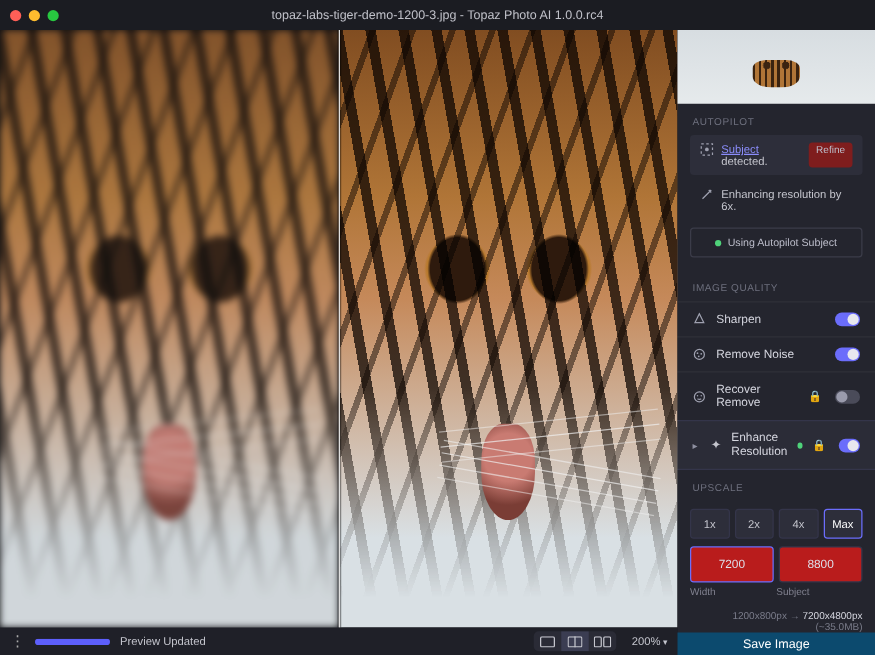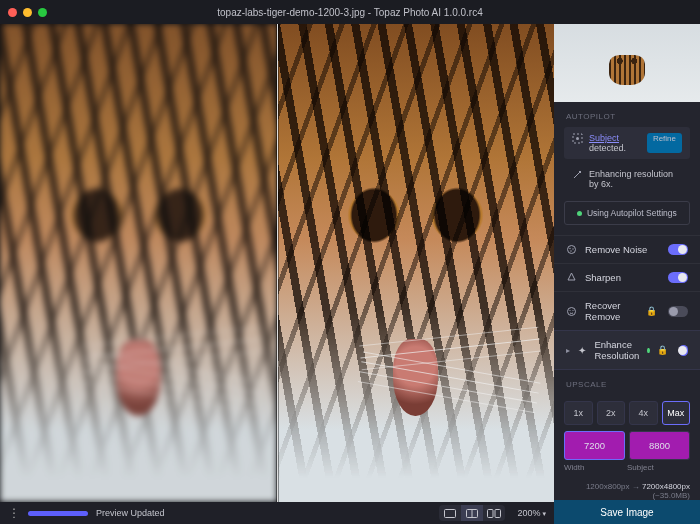--- a/index.html
+++ b/index.html
@@ -45,37 +45,37 @@
   .progress { width:60px; height:5px; background:#33344a; border-radius:3px; overflow:hidden; }
   .progress-fill { height:100%; background:#5d5ffb; width:100%; }
   .spacer { flex:1; }
   .viewmode-group { display:flex; background:#2a2b36; border-radius:4px; overflow:hidden; }
   .viewmode-group button { background:transparent; border:none; color:#c4c5cd; font-size:10px; width:22px; height:16px; display:flex; align-items:center; justify-content:center; cursor:pointer; }
   .viewmode-group button.active { background:#3b3d52; }
   .zoom { font-size:9px; color:#c4c5cd; margin-left:4px; }
   .chev { font-size:7px; margin-left:2px; }
 
   
-  .sidebar { width:146px; background:#24252e; display:flex; flex-direction:column; font-size:9px; }
+  .sidebar { width:158px; background:#24252e; display:flex; flex-direction:column; font-size:9px; }
   .thumb { height:92px; background:
     radial-gradient(40px 30px at 50% 60%, #b07537 0%, #b07537 30%, transparent 32%),
     linear-gradient(180deg,#d7dde1 0%, #e6eaec 100%);
     position:relative; }
   .thumb::after{ content:""; position:absolute; left:38%; top:40%; width:24%; height:38%;
     background:
       radial-gradient(6px 6px at 30% 20%, #3a2310 50%, transparent 52%),
       radial-gradient(6px 6px at 70% 20%, #3a2310 50%, transparent 52%),
       repeating-linear-gradient(90deg, #3a2310 0 2px, #b07537 2px 5px);
     border-radius: 30% 30% 40% 40%; }
 
   .section-hdr { padding:10px 12px 6px; font-size:8px; letter-spacing:.06em; color:#6d6f7d; text-transform:uppercase; }
   .panel-item { margin:0 10px 6px; background:#2d2e3a; border-radius:3px; padding:6px 8px; display:flex; gap:6px; color:#c4c5cd; }
   .panel-item.plain{ background:transparent; padding:4px 8px; }
   .link { color:#8b8dfb; text-decoration: underline; }
-  .pill { margin-left:auto; background:#0369a1; border-radius:3px; padding:1px 6px; font-size:8px; color:#bdbecb; }
+  .pill { margin-left:auto; background:#7f1d1d; border-radius:3px; padding:1px 6px; font-size:8px; color:#bdbecb; }
   .dot-green { width:5px; height:5px; border-radius:50%; background:#4fd37a; display:inline-block; }
   .autopilot-settings { margin:2px 10px 10px; text-align:center; border:1px solid #3b3c49; border-radius:3px; padding:6px 0; font-size:8.5px; color:#bdbecb; }
 
   .quality-row { display:flex; align-items:center; gap:8px; padding:8px 12px; border-top:1px solid #2f3039; }
   .quality-row:first-of-type{ border-top:none; }
   .q-icon { width:11px; height:11px; display:flex; align-items:center; justify-content:center; color:#9ea0af; }
   .q-label { flex:1; color:#d5d6df; font-size:9.5px; }
   .q-lock { color:#6d6f7d; font-size:9px; margin-right:2px; }
   .toggle { width:20px; height:11px; border-radius:6px; background:#4a4b59; position:relative; }
   .toggle.on { background:#6b6dfb; }
@@ -83,21 +83,21 @@
   .toggle.off::after { left:1px; background:#9a9bac; }
   .toggle.on::after  { right:1px; }
   .enhance-row { background:#2b2c37; border-top:1px solid #34354a; border-bottom:1px solid #34354a; }
   .chev-sm { color:#8e90a0; width:8px; font-size:8px; }
   .star-icon { color:#c4c5cd; font-size:10px; }
 
   .scale-group { display:flex; gap:4px; margin:6px 10px 0; }
   .scale-btn { flex:1; text-align:center; padding:6px 0; background:#2d2e3a; border:1px solid #34354a; border-radius:3px; font-size:9px; color:#c4c5cd; cursor:pointer; }
   .scale-btn.active { border-color:#6b6dfb; color:#fff; }
   .dim-group { display:flex; gap:4px; margin:6px 10px 0; }
-  .dim-box { flex:1; text-align:center; padding:8px 0; background:#a21caf; border:1px solid #34354a; border-radius:3px; font-size:9.5px; color:#dedfea; }
+  .dim-box { flex:1; text-align:center; padding:8px 0; background:#b91c1c; border:1px solid #34354a; border-radius:3px; font-size:9.5px; color:#dedfea; }
   .dim-box.active { border-color:#6b6dfb; }
   .dim-labels { display:flex; margin:3px 10px 0; font-size:8px; color:#80818f; }
   .dim-labels span { flex:1; text-align:left; }
   .upscale-line { margin:10px 10px 0; font-size:8px; color:#7a7c8a; text-align:right; }
   .upscale-line b { color:#d5d6df; font-weight:500; }
 
   .side-spacer { flex:1; }
   .save-btn { margin-top:auto; height:28px; background:#0c4a6e; display:flex; align-items:center; justify-content:center; color:#fff; font-size:10px; cursor:pointer; }
 
   svg { display:block; }
@@ -190,44 +190,45 @@
         <span class="q-icon">
           <svg width="11" height="11" viewBox="0 0 11 11">
               <path d="M2 9 L8 3 M8 3 L9 2 M7 2 L8 3 L9 4" stroke="#9ea0af" fill="none"></path>
             </svg>
         </span>
         <span>Enhancing resolution by 6x.</span>
       </div>
 
       <div class="autopilot-settings">
         <span class="dot-green"></span>
-        &nbsp;<span>Using Autopilot Settings</span>
-      </div>
-
+        &nbsp;<span>Using Autopilot Subject</span>
+      </div>
+
+      <div class="section-hdr">IMAGE QUALITY</div>
+
+      <div class="quality-row">
+        <span class="q-icon">
+          <svg width="11" height="11" viewBox="0 0 11 11">
+              <path d="M5.5 1 L9 8 L2 8 Z" fill="none" stroke="#9ea0af"></path>
+            </svg>
+        </span>
+        <span class="q-label">Sharpen</span>
+        <span class="toggle on"></span>
+      </div>
 
       <div class="quality-row">
         <span class="q-icon">
           <svg width="11" height="11" viewBox="0 0 11 11">
               <circle cx="5.5" cy="5.5" r="4" fill="none" stroke="#9ea0af"></circle>
               <circle cx="4" cy="4.5" r=".7" fill="#9ea0af"></circle>
               <circle cx="7" cy="5" r=".7" fill="#9ea0af"></circle>
               <circle cx="5" cy="7" r=".7" fill="#9ea0af"></circle>
             </svg>
         </span>
         <span class="q-label">Remove Noise</span>
-        <span class="toggle on"></span>
-      </div>
-
-      <div class="quality-row">
-        <span class="q-icon">
-          <svg width="11" height="11" viewBox="0 0 11 11">
-              <path d="M5.5 1 L9 8 L2 8 Z" fill="none" stroke="#9ea0af"></path>
-            </svg>
-        </span>
-        <span class="q-label">Sharpen</span>
         <span class="toggle on"></span>
       </div>
 
       <div class="quality-row">
         <span class="q-icon">
           <svg width="11" height="11" viewBox="0 0 11 11">
               <circle cx="5.5" cy="5.5" r="4" fill="none" stroke="#9ea0af"></circle>
               <circle cx="4" cy="4.5" r=".6" fill="#9ea0af"></circle>
               <circle cx="7" cy="4.5" r=".6" fill="#9ea0af"></circle>
               <path d="M4 7 Q5.5 8 7 7" fill="none" stroke="#9ea0af"></path>

